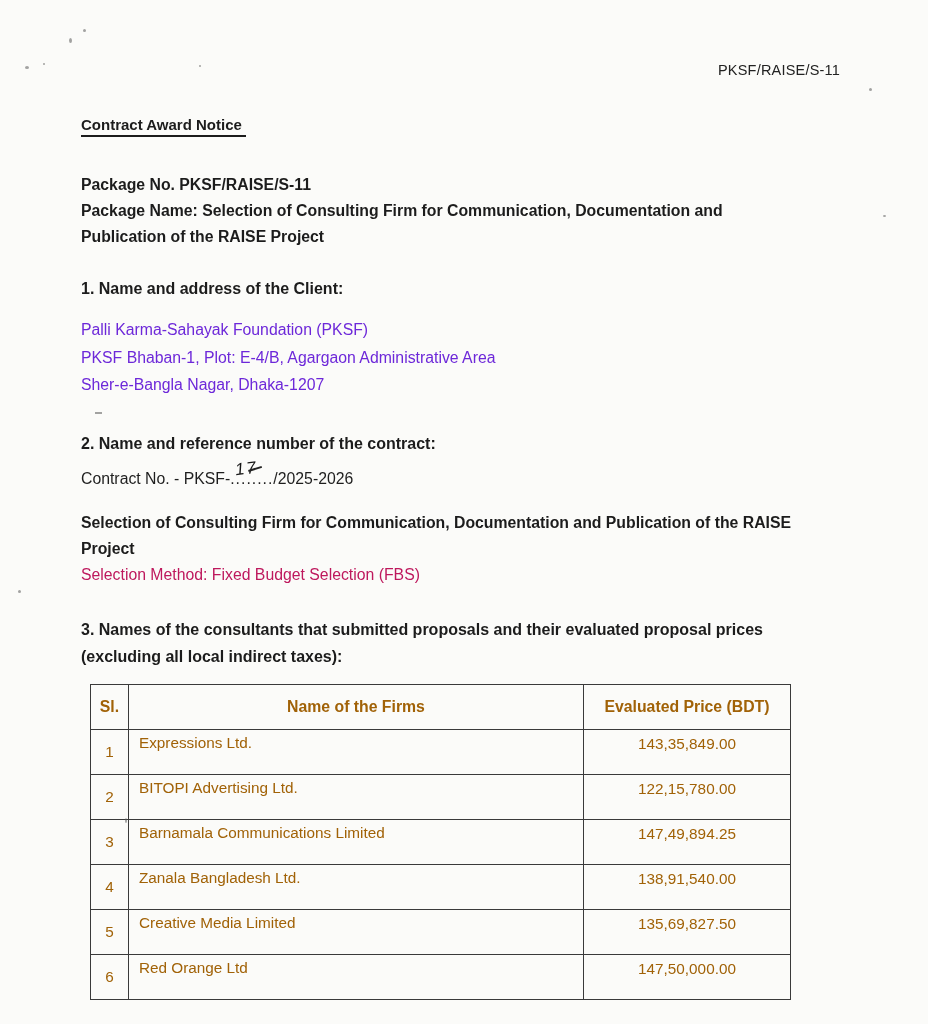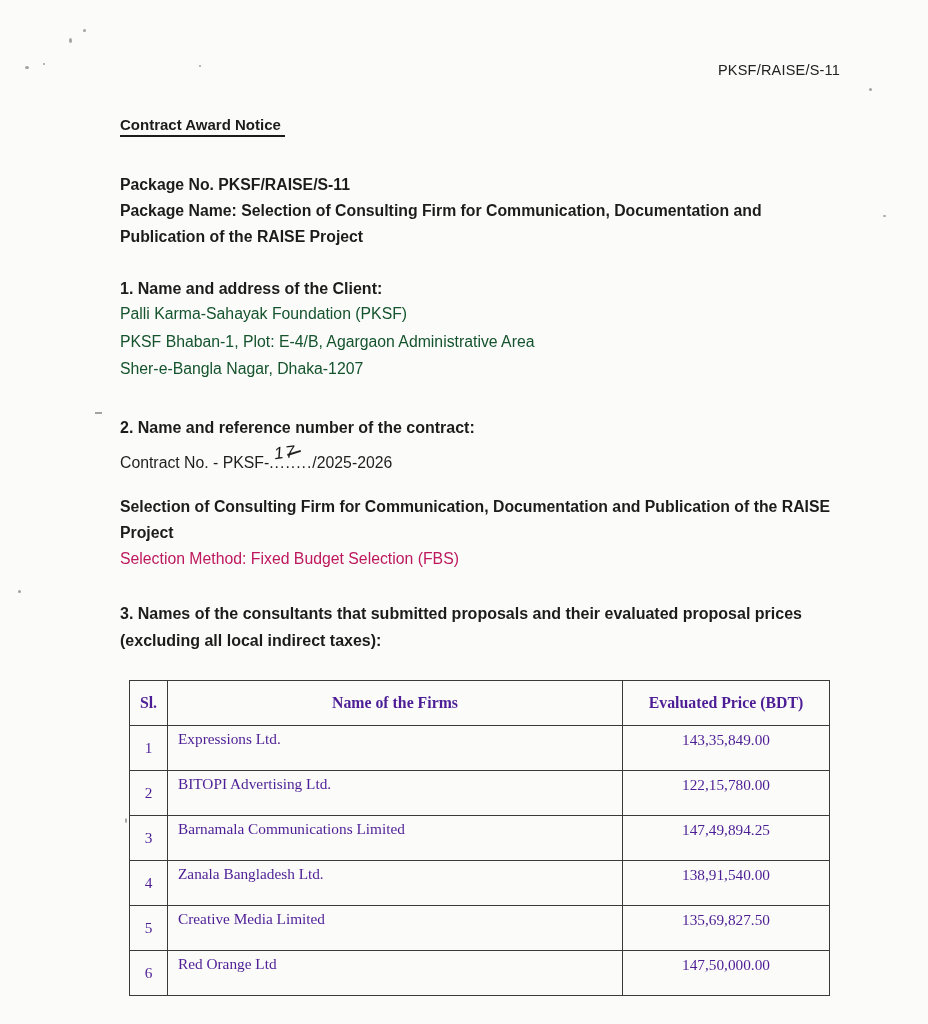--- a/index.html
+++ b/index.html
@@ -7,42 +7,42 @@
   body {
     font-family:"Liberation Sans", sans-serif;
     background:#fbfbf9;
     color:#1c1c1c;
     position:relative;
     overflow:hidden;
   }
   .page {
     position:relative;
     width:928px; height:1024px;
-    padding:62px 88px 0 120px;
+    padding:62px 88px 0 81px;
   }
   .ref-line {
     text-align:right;
     font-size:14.5px;
     color:#222;
     letter-spacing:0.2px;
   }
   .doc-title {
     display:inline-block;
     margin-top:38px;
     font-size:15px;
     font-weight:bold;
     border-bottom:2.2px solid #1c1c1c;
     padding-bottom:2px;
     padding-right:4px;
   }
   .pkg-block { margin-top:35px; font-weight:bold; font-size:15.8px; line-height:26px; }
   .pkg-name { max-width:692px; }
   .sec-heading { font-weight:bold; font-size:16px; }
   .sec1-heading { margin-top:30px; }
-  .address-block { margin-top:2px; font-size:15.8px; line-height:27.5px; color:#14532d; }
+  .address-block { margin-top:18px; font-size:15.8px; line-height:27.5px; color:#6d28d9; }
   .sec2-heading { margin-top:36px; }
   .contract-line { margin-top:17px; font-size:15.8px; color:#1e1e1e; }
   .dotted-slot { position:relative; display:inline-block; letter-spacing:1px; }
   .handwritten {
     position:absolute;
     top:-11px; left:5px;
     font-size:17px;
     font-style:italic;
     transform:rotate(-7deg);
     color:#161616;
@@ -53,28 +53,27 @@
     position:absolute;
     right:-4px; top:52%;
     width:14px; height:1.6px;
     background:#222;
     transform:rotate(-10deg);
   }
   .selection-block { margin-top:22px; font-weight:bold; font-size:15.8px; line-height:26px; }
   .method-line { font-size:15.8px; font-weight:normal; line-height:26px; color:#be185d; }
   .sec3-heading { margin-top:28px; line-height:27px; max-width:740px; }
   .firms-table {
-    margin-top:26px;
+    margin-top:14px;
     margin-left:9px;
     border-collapse:collapse;
     width:700px;
     table-layout:fixed;
     font-size:15.3px;
-    color:#4c1d95;
-    font-family:Liberation Serif, serif;
+    color:#a16207;
   }
   .firms-table th, .firms-table td { border:1.6px solid #3a3a3a; }
   .firms-table col.c-sl { width:38px; }
   .firms-table col.c-firm { width:455px; }
   .firms-table col.c-price { width:207px; }
   .firms-table thead th {
     height:45px;
     font-weight:bold;
     text-align:center;
     vertical-align:middle;

